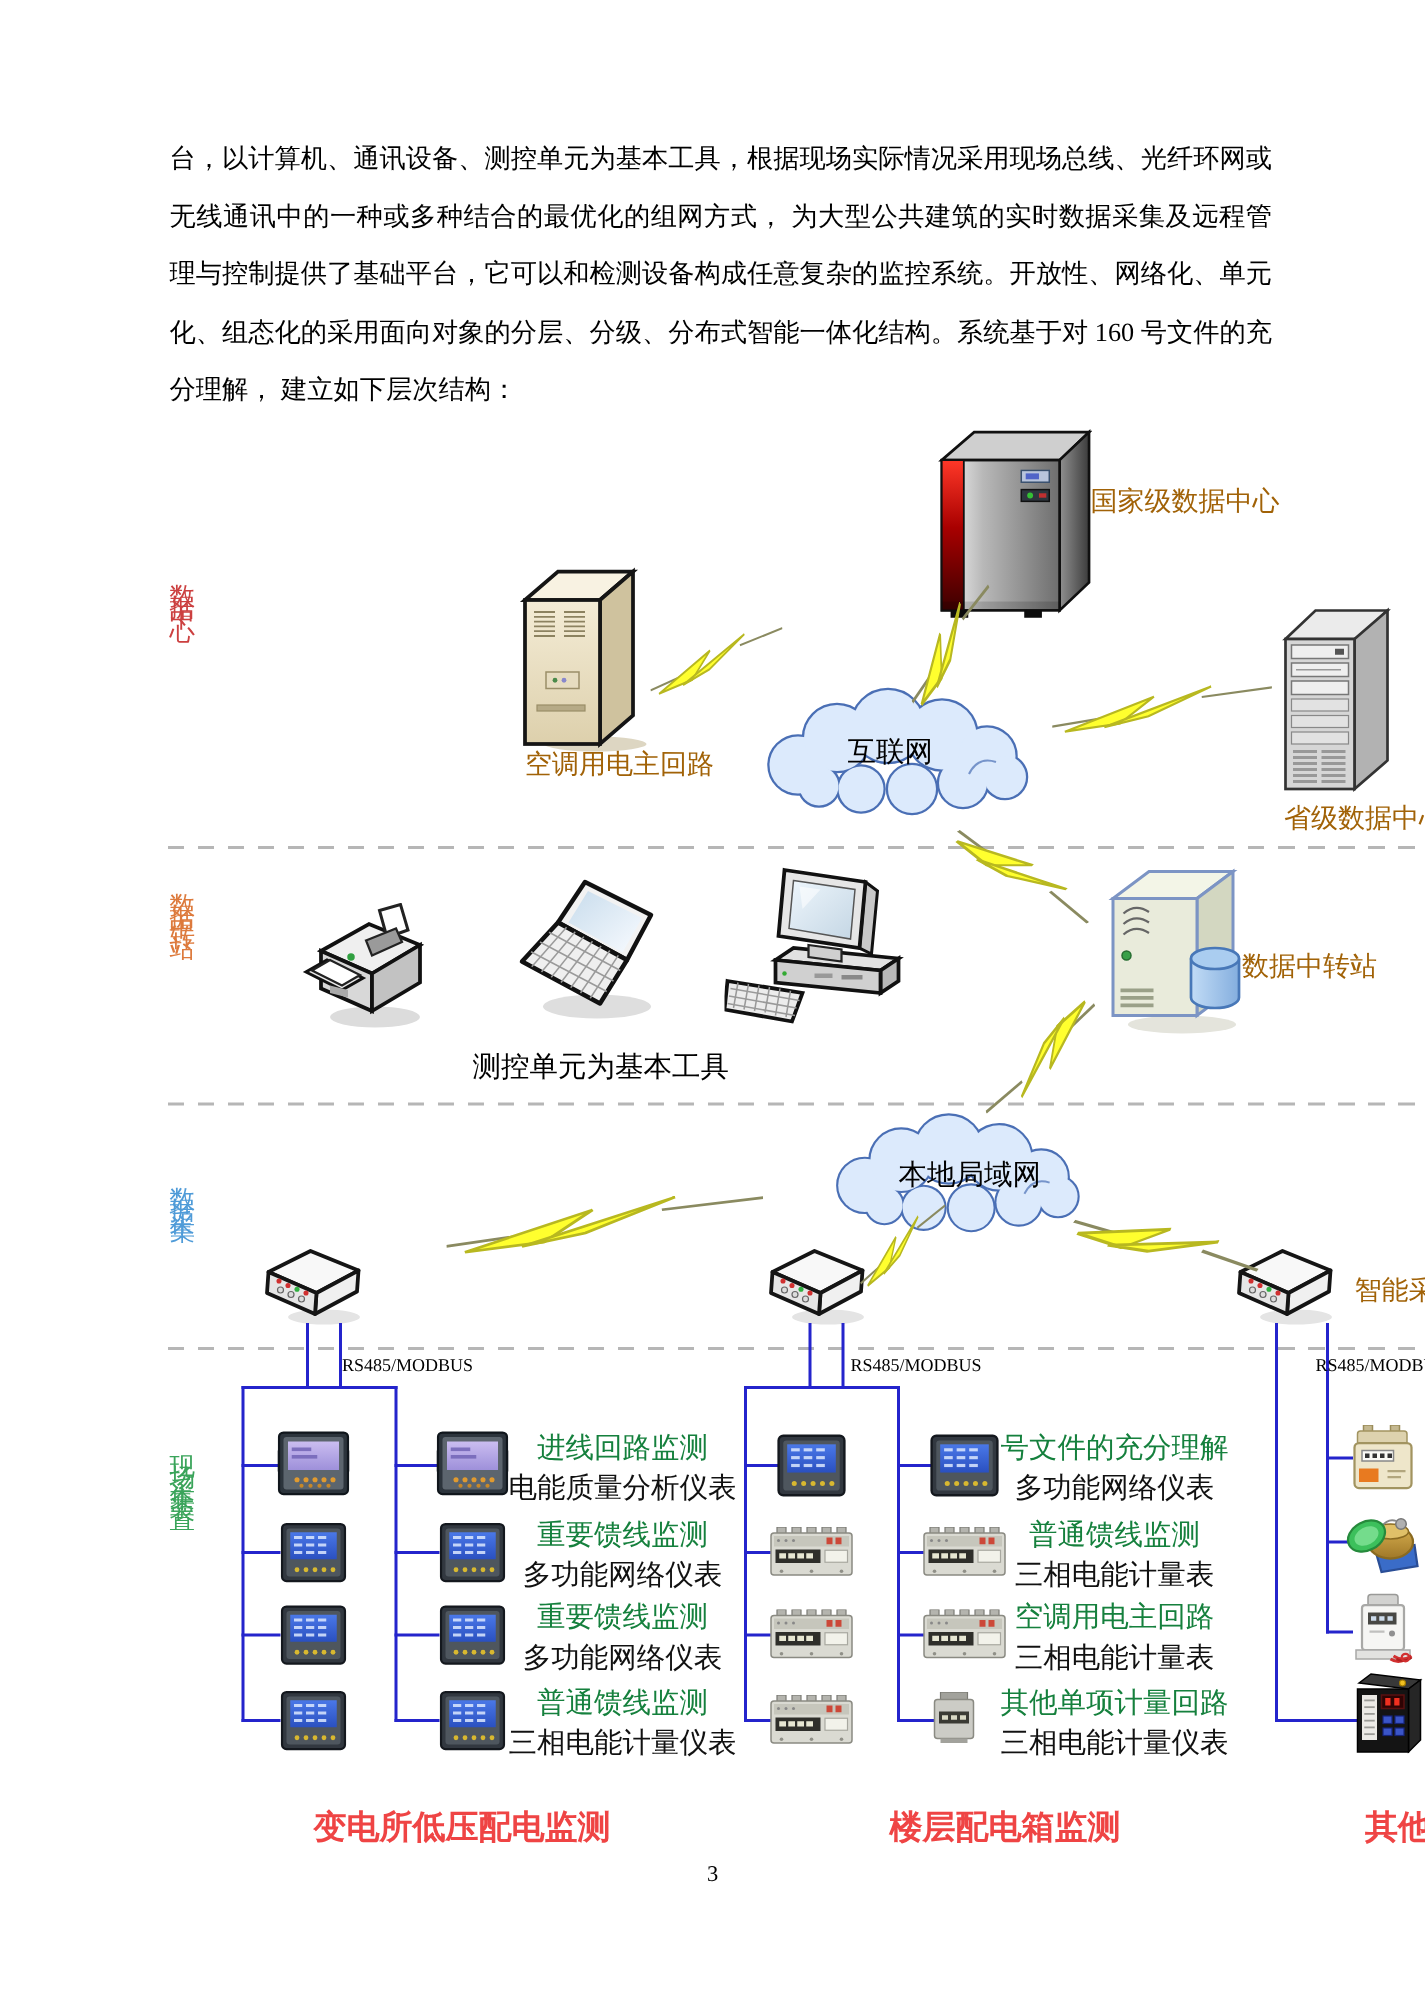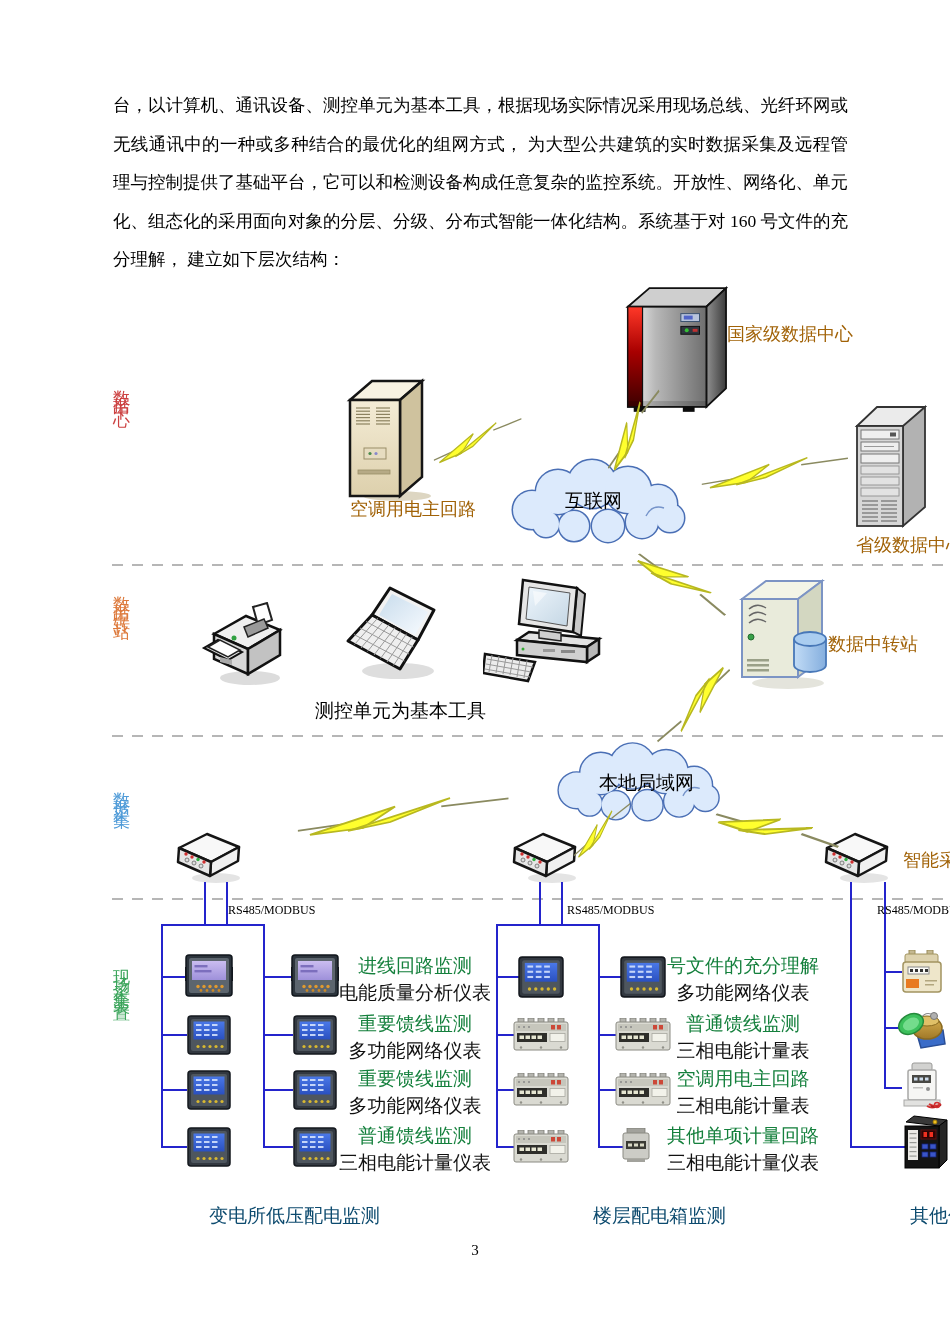--- a/index.html
+++ b/index.html
@@ -14,21 +14,21 @@
   .busname{position:absolute;font-size:12px;white-space:nowrap;color:#000;}
   .dash{position:absolute;left:112px;width:838px;height:2px;
         background:repeating-linear-gradient(90deg,#b6b6b6 0 11px,transparent 11px 20px);}
   .busv{position:absolute;width:2px;background:#2424cc;}
   .bush{position:absolute;height:2px;background:#2424cc;}
   .dev{position:absolute;}
   .bolt{position:absolute;}
   .trow{position:absolute;width:170px;text-align:center;line-height:27px;font-size:19px;white-space:nowrap;}
   .trow .t{color:#15803d;text-align:center;}
   .trow .s{color:#111;}
-  .caption{position:absolute;font-size:19px;white-space:nowrap;color:#0c4a6e;}
+  .caption{position:absolute;font-size:22px;white-space:nowrap;color:#ef4444;font-weight:bold;}
   .pageno{position:absolute;left:0;top:1242px;width:950px;text-align:center;font-size:15px;color:#000;}
 </style>
 </head>
 <body>
 
 <svg width="0" height="0" style="position:absolute" aria-hidden="true">
 <defs>
   <linearGradient id="gLav" x1="0" y1="0" x2="0" y2="1">
         <stop offset="0" stop-color="#cabdf0"></stop>
         <stop offset="1" stop-color="#9e90da"></stop>

